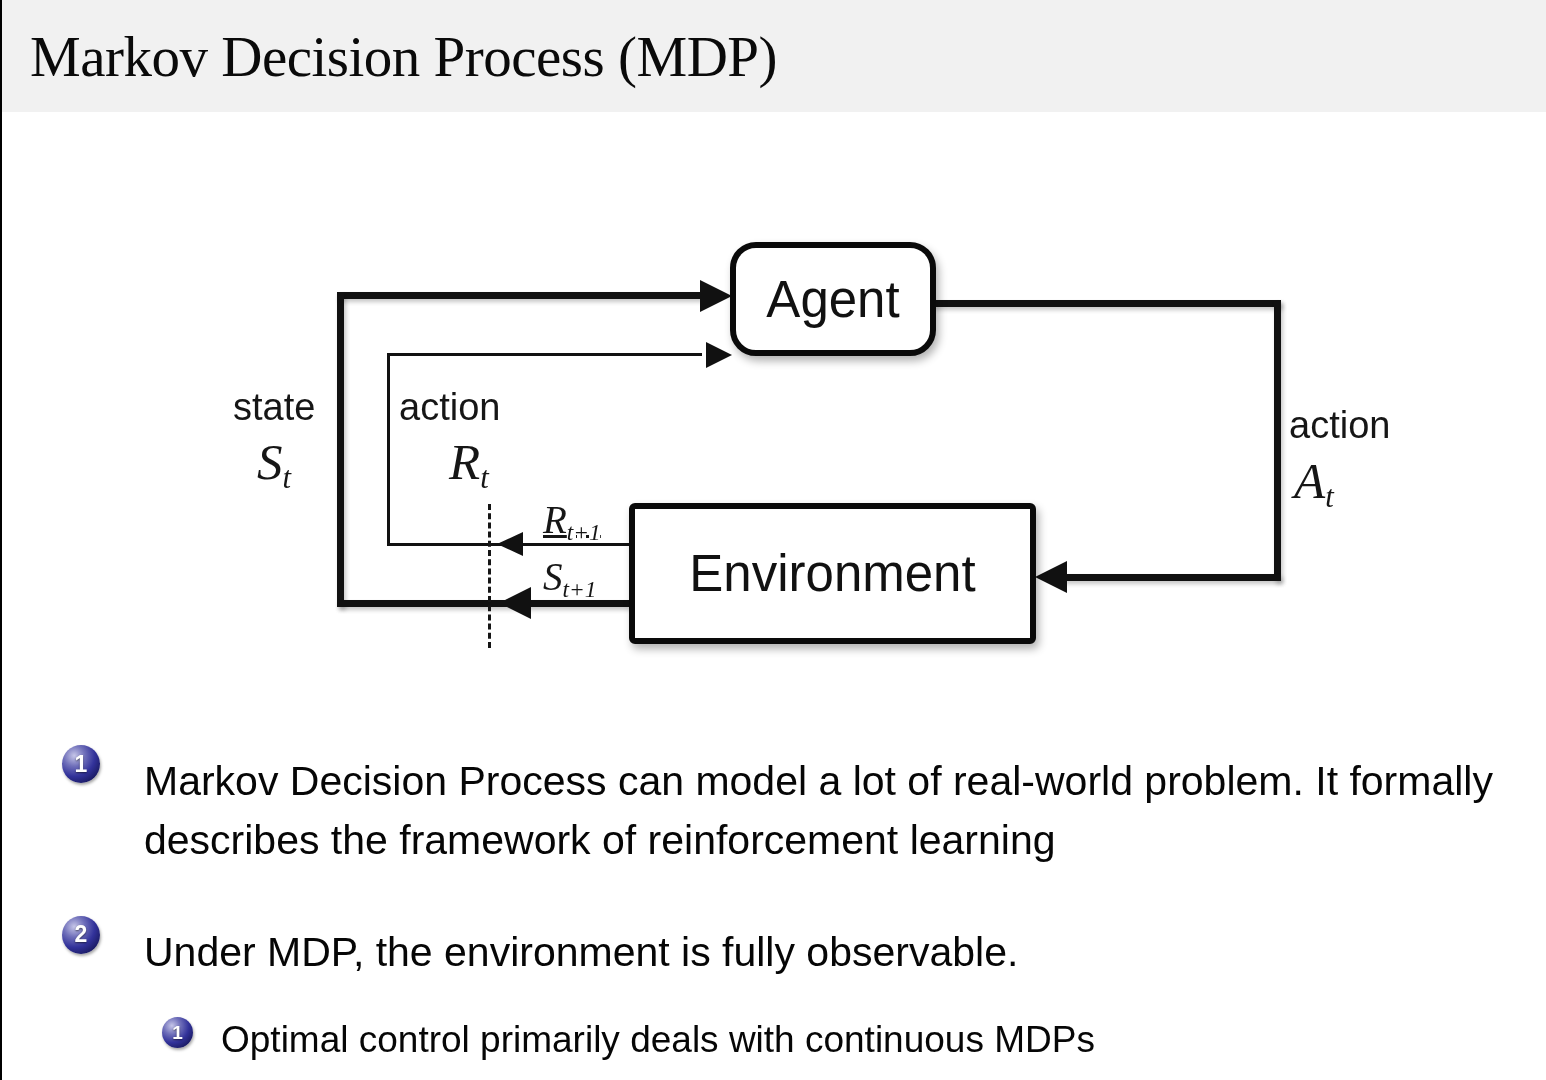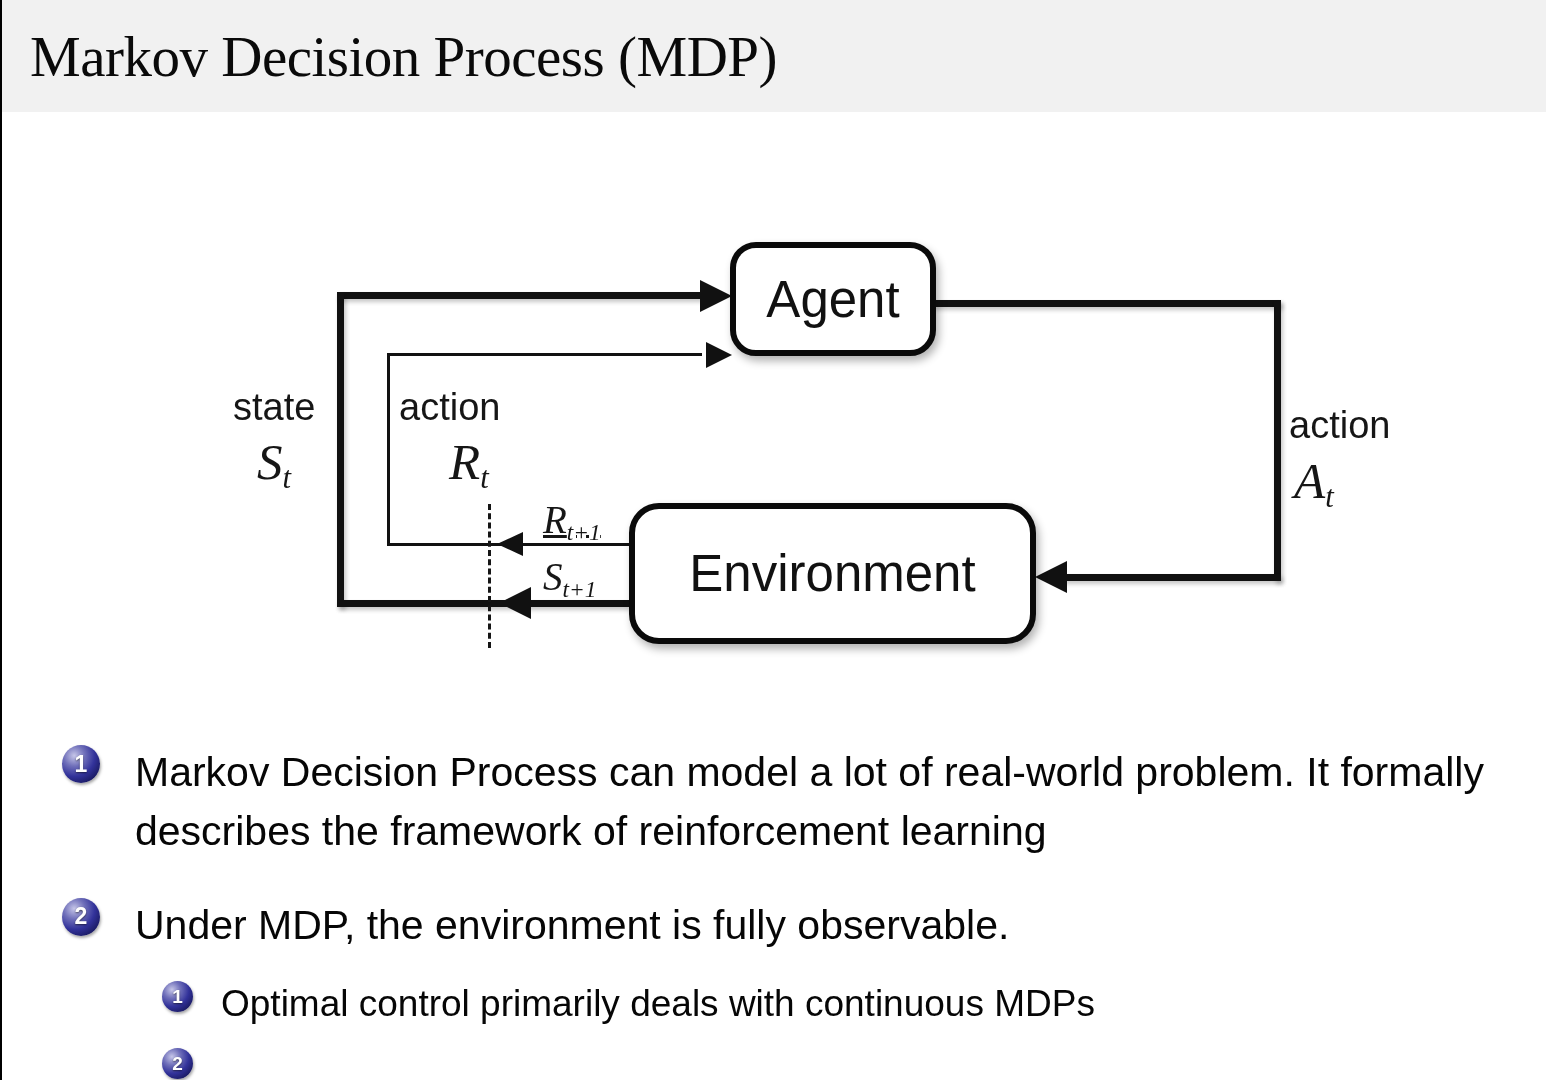--- a/index.html
+++ b/index.html
@@ -38,41 +38,41 @@
   .arr-l-big{border-top:16px solid transparent;border-bottom:16px solid transparent;border-right:32px solid #111;}
   .arr-l-sm {border-top:12px solid transparent;border-bottom:12px solid transparent;border-right:26px solid #111;}
   .box{
     position:absolute;box-sizing:border-box;
     background:#fff;border:6px solid #0a0a0a;
     display:flex;align-items:center;justify-content:center;
     font-size:51px;color:#111;
     box-shadow:3px 5px 8px rgba(0,0,0,.30);
   }
   .box.agent{left:728px;top:242px;width:206px;height:114px;border-radius:26px;}
-  .box.env{left:627px;top:503px;width:407px;height:141px;border-radius:30px;}
+  .box.env{left:627px;top:503px;width:407px;height:141px;border-radius:6px;}
   .word{position:absolute;font-size:38px;color:#161616;}
   .math{position:absolute;font-family:"Liberation Serif",serif;font-style:italic;color:#161616;}
   .math-lg{font-size:51px;}
   .math-md{font-size:39px;}
   .math sub{font-size:0.60em;font-style:italic;vertical-align:-0.28em;letter-spacing:0;}
   
   .bullets{position:absolute;left:60px;top:735px;width:1450px;}
   .item{display:flex;align-items:flex-start;}
   .ball{
     border-radius:50%;
     background:radial-gradient(circle at 32% 28%, #c6c6e8 0%, #7070ba 28%, #32329a 55%, #1c1c66 78%, #0e0e44 100%);
     color:#fff;font-weight:bold;
     display:flex;align-items:center;justify-content:center;
     line-height:1;flex:0 0 auto;
     text-shadow:0 1px 2px rgba(0,0,0,.55);
     box-shadow:1px 2px 3px rgba(0,0,0,.35);
   }
   .l1{margin-bottom:18px;}
   .l1 .ball{width:38px;height:38px;font-size:23px;margin:10px 27px 0 0;}
-  .l1 p{margin:8px;font-size:41px;line-height:1.45;width:1380px;color:#060606;}
+  .l1 p{margin:17px;font-size:41px;line-height:1.45;width:1380px;color:#060606;}
   .l2{margin-left:100px;margin-bottom:3px;}
   .l2 .ball{width:31px;height:31px;font-size:19px;margin:9px 22px 0 0;}
   .l2 p{margin:6px;font-size:37px;line-height:1.40;color:#060606;}
 </style>
 </head>
 <body>
 
 <div class="slide">
 
   <header class="titlebar">

